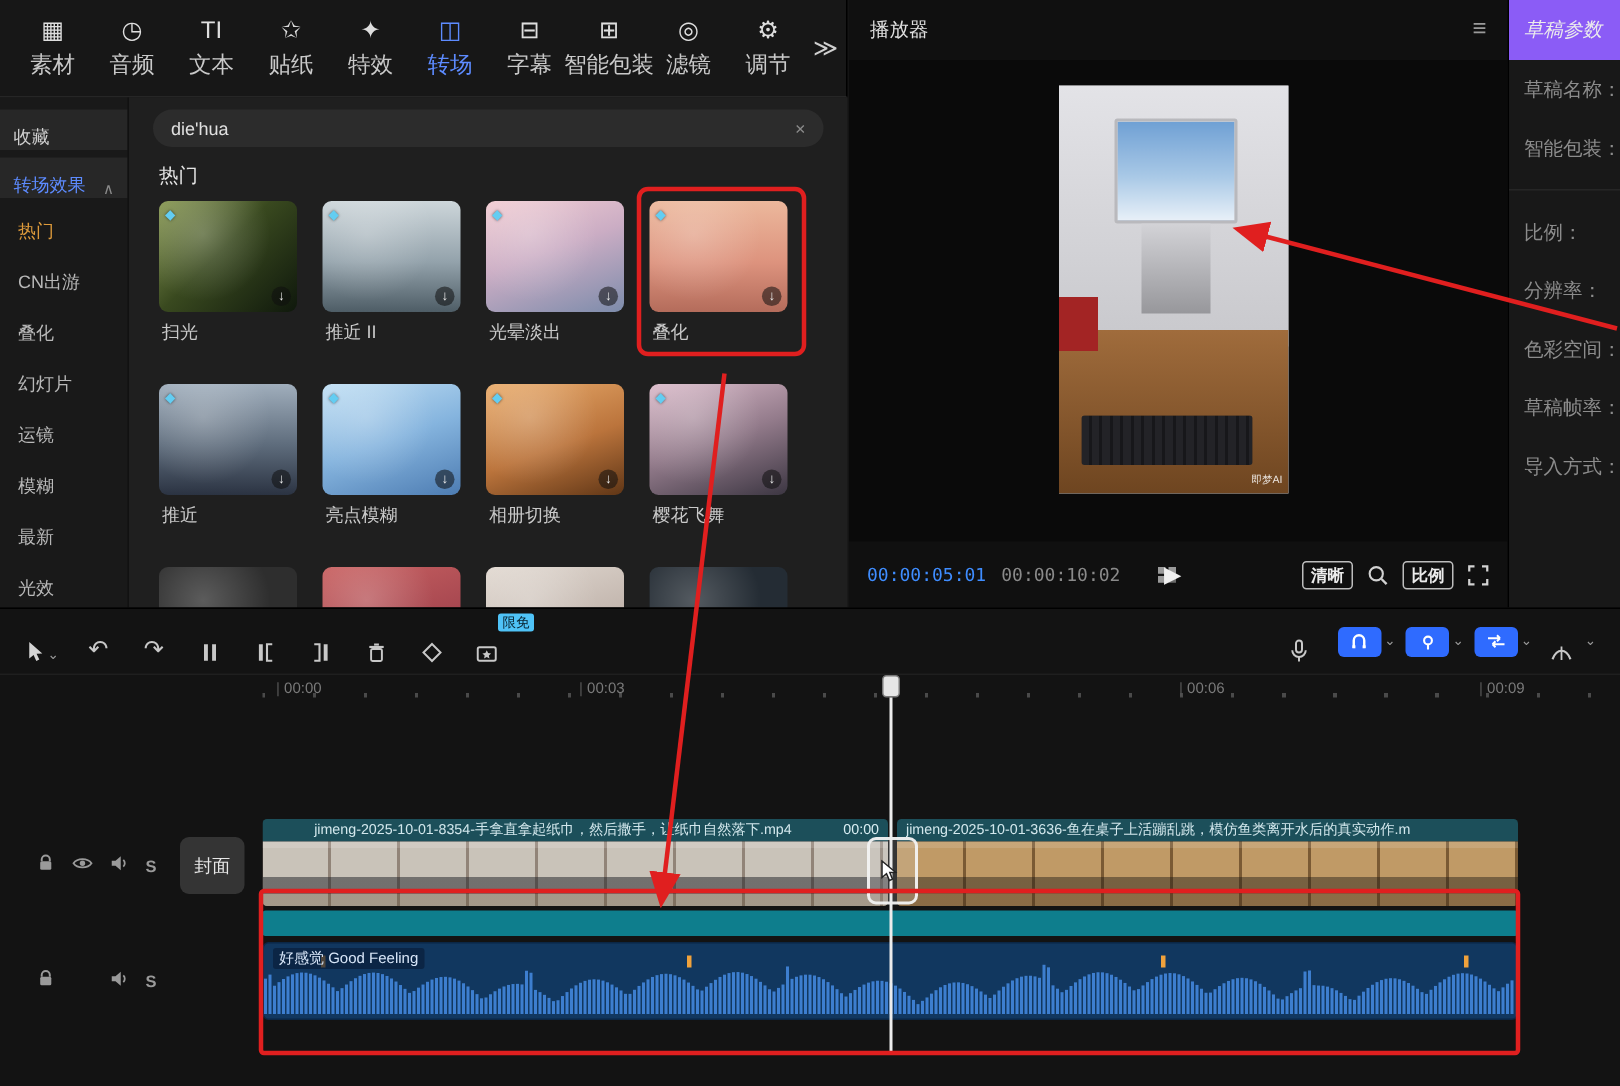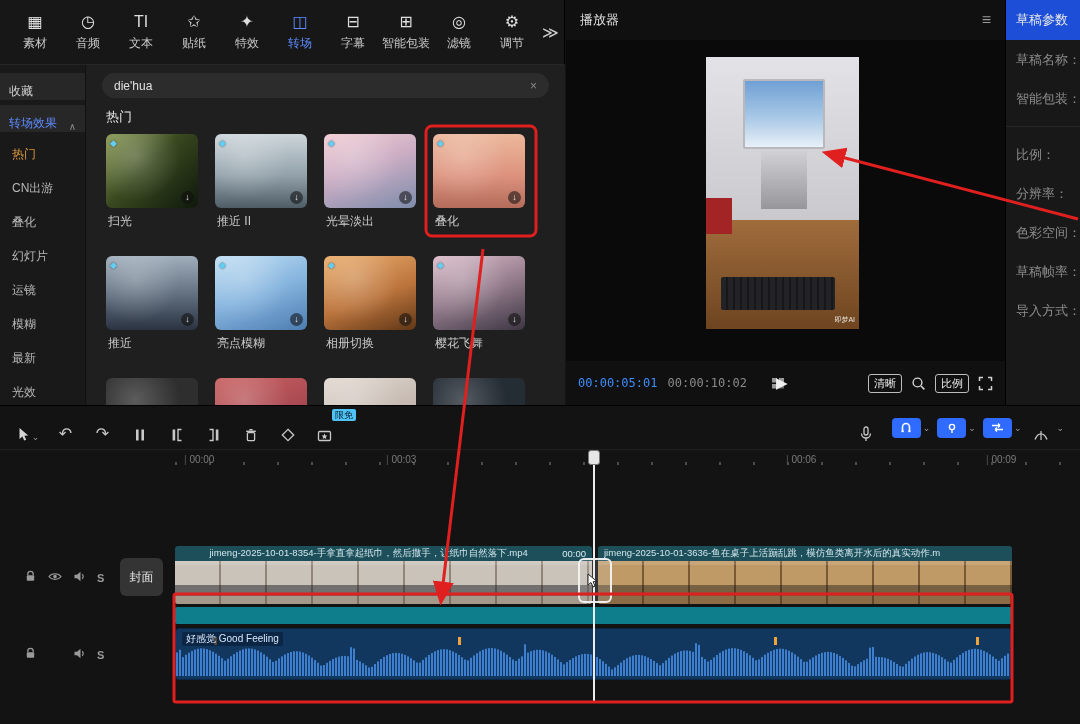--- a/index.html
+++ b/index.html
@@ -3,21 +3,21 @@
 <meta charset="utf-8">
 <style>
   *{margin:0;padding:0;box-sizing:border-box;font-family:"Liberation Sans","DejaVu Sans",sans-serif;}
   html,body{background:#000;}
   .app{position:relative;width:1080px;height:724px;background:#141414;overflow:hidden;color:#ddd;}
 
   
   .topbar{position:absolute;left:0;top:0;width:565px;height:65px;background:#171717;border-bottom:1px solid #262626;border-right:1px solid #000;display:flex;align-items:center;padding:0 12px;gap:7px;}
   .tab{min-width:46px;display:flex;flex-direction:column;align-items:center;gap:4px;color:#c9c9c9;cursor:pointer;}
   .tab .g{font-size:16px;line-height:18px;height:18px;color:#dedede;}
-  .tab .l{font-size:12px;white-space:nowrap;text-align:center;}
+  .tab .l{font-size:15px;white-space:nowrap;text-align:center;}
   .tab.active,.tab.active .g{color:#5d8bff;}
   .expand{margin-left:auto;color:#cfcfcf;font-size:16px;cursor:pointer;}
 
   
   .sidebar{position:absolute;left:0;top:65px;width:86px;height:340px;background:#191919;border-right:1px solid #111;padding-top:8px;overflow:hidden;}
   .side-group{height:27px;display:flex;align-items:flex-end;justify-content:space-between;padding:0 9px;background:#272727;margin-bottom:5px;font-size:12px;color:#d0d0d0;cursor:pointer;}
   .side-group.active{color:#5d8bff;}
   .side-group .chev{font-size:10px;color:#8a8a8a;}
   .side-item{height:34px;display:flex;align-items:center;padding:0 12px;font-size:12px;color:#b8b8b8;cursor:pointer;}
   .side-item.hot{color:#dd9a3b;}
@@ -46,27 +46,27 @@
   .vf-screen{position:absolute;left:24%;top:8%;width:54%;height:26%;border:2px solid #b9b9bd;border-radius:2px;background:linear-gradient(180deg,#6fa0d4 0%,#a8c8e6 55%,#e8f0f8 100%);}
   .vf-stand{position:absolute;left:36%;top:34%;width:30%;height:22%;background:linear-gradient(#d3d3d7,#97979b);}
   .vf-kb{position:absolute;left:10%;bottom:7%;width:74%;height:12%;background:#17171a;border-radius:2px;background-image:repeating-linear-gradient(90deg,#232327 0 5px,#17171a 5px 7px);}
   .vf-red{position:absolute;left:0;top:52%;width:17%;height:13%;background:#a32424;}
   .vf-mark{position:absolute;right:4px;bottom:4px;font-size:7px;color:rgba(255,255,255,.85);}
   .controls{height:44px;display:flex;align-items:center;padding:0 12px;gap:10px;position:relative;}
   .t-cur{color:#3f8dff;font-size:12px;font-family:"DejaVu Sans Mono",monospace;}
   .t-total{color:#8a8a8a;font-size:12px;font-family:"DejaVu Sans Mono",monospace;}
   .grid-ic{margin-left:14px;display:flex;cursor:pointer;}
   .play{position:absolute;left:210px;color:#f0f0f0;font-size:15px;cursor:pointer;}
-  .right-ctl{margin-left:auto;display:flex;align-items:center;gap:9px;}
+  .right-ctl{margin-left:auto;display:flex;align-items:center;gap:9px;font-weight:bold;}
   .chip{border:1px solid #bdbdbd;border-radius:3px;padding:1px 5px;font-size:11px;color:#ececec;cursor:pointer;white-space:nowrap;}
   .icon-btn{display:flex;align-items:center;cursor:pointer;}
 
   
   .draft{position:absolute;left:1005px;top:0;width:75px;height:405px;background:#181818;border-left:1px solid #000;overflow:hidden;}
-  .draft-title{height:40px;display:flex;align-items:center;padding-left:10px;font-size:13px;color:#ececec;background:#1d4ed8;white-space:nowrap;}
+  .draft-title{height:40px;display:flex;align-items:center;padding-left:10px;font-size:13px;color:#ececec;background:#8b5cf6;white-space:nowrap;font-style:italic;}
   .dfield{padding:11px 0 10px 10px;font-size:13px;color:#8c8c8c;white-space:nowrap;}
   .dsep{height:1px;background:#262626;margin:8px 0;}
 
   
   .timeline{position:absolute;left:0;top:405px;width:1080px;height:319px;background:#131313;border-top:1px solid #000;}
   .tl-toolbar{position:relative;height:44px;display:flex;align-items:center;padding:0 10px;border-bottom:1px solid #1f1f1f;}
   .tool{position:relative;width:37px;height:28px;display:flex;align-items:flex-end;justify-content:center;color:#c8c8c8;cursor:pointer;gap:2px;}
   .tool .gly{font-size:16px;line-height:16px;}
   .chev{font-size:9px;color:#9a9a9a;}
   .free-badge{position:absolute;top:-5px;right:-13px;background:#4fc3f7;color:#08222e;font-size:9px;line-height:12px;padding:0 3px;border-radius:2px;white-space:nowrap;}

